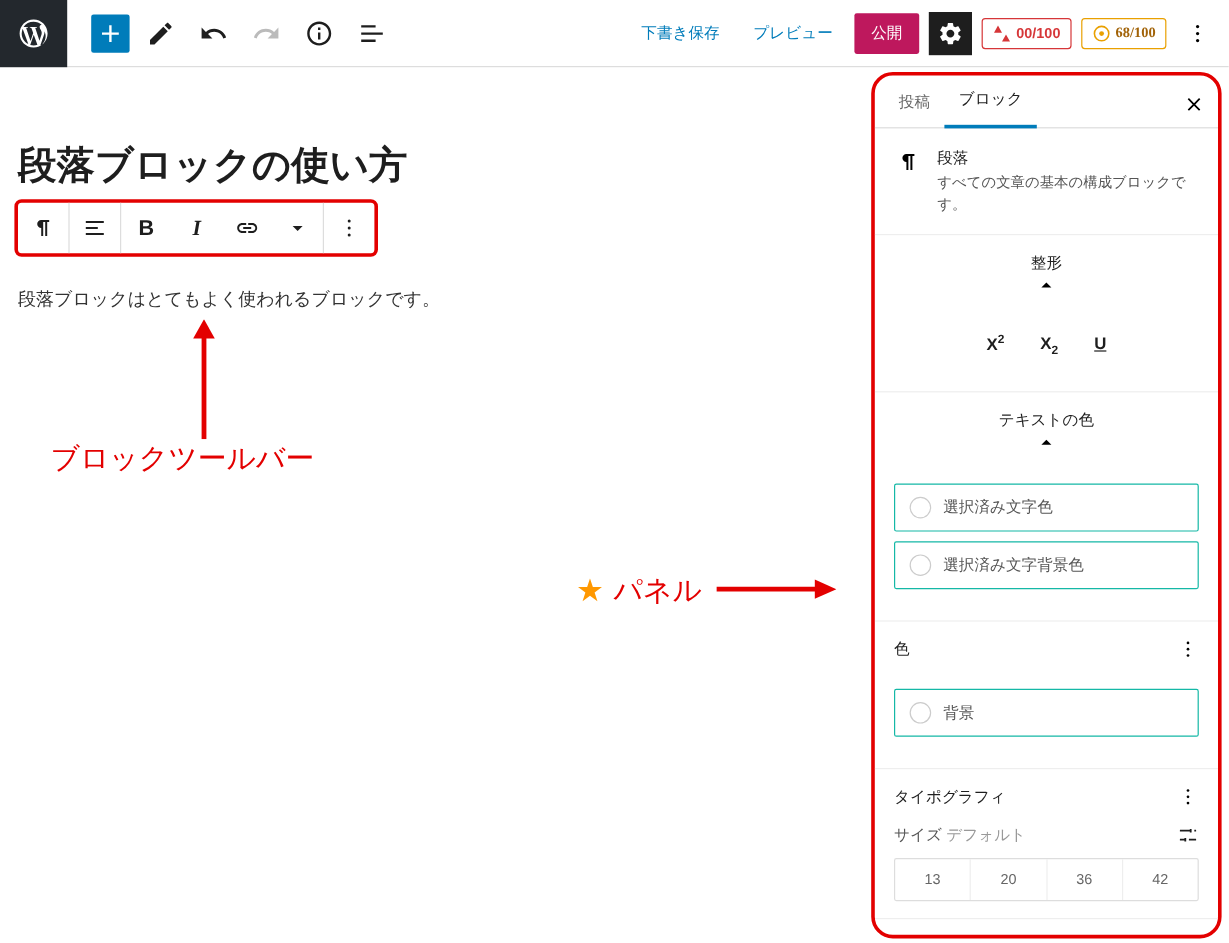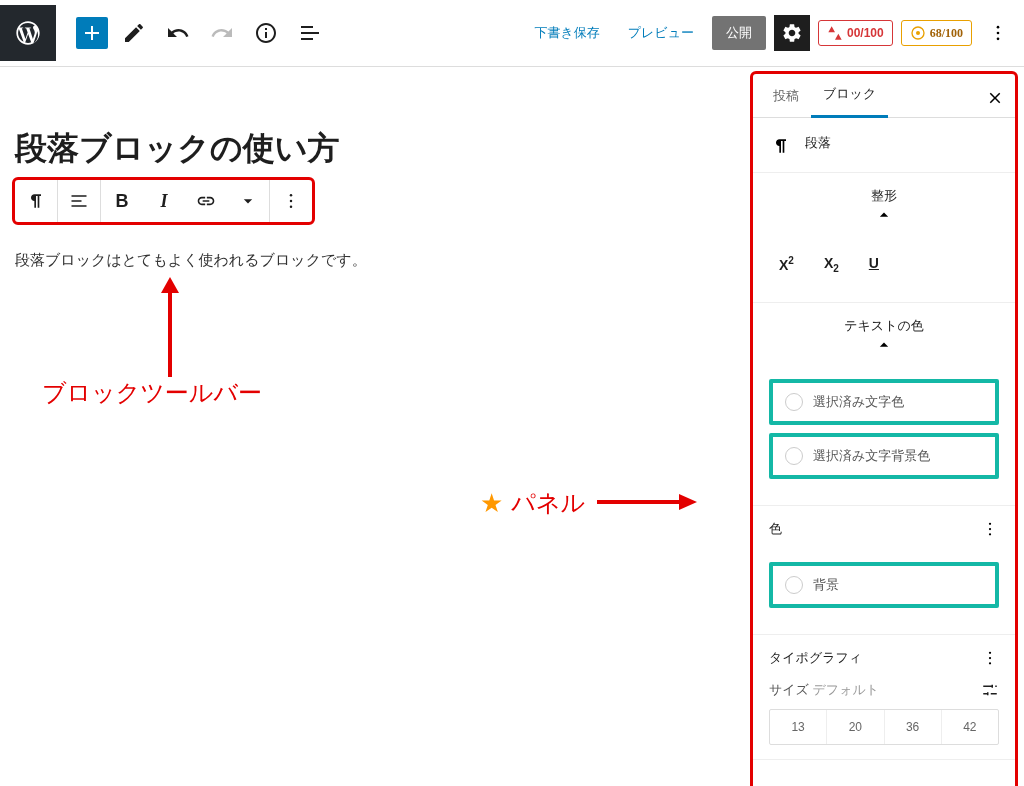--- a/index.html
+++ b/index.html
@@ -1,31 +1,31 @@
 <!DOCTYPE html>
 <html><head>
   <meta charset="utf-8">
   <style>
     * { box-sizing: border-box; margin: 0; padding: 0; }
     body { font-family: -apple-system, BlinkMacSystemFont, "Segoe UI", sans-serif; font-size: 13px; color: #1e1e1e; width: 1024px; height: 786px; overflow: hidden; background: #fff; position: relative; }
     
     
-    .topbar { display: flex; align-items: center; height: 67px; border-bottom: 1px solid #ddd; }
+    .topbar { display: flex; align-items: center; height: 56px; border-bottom: 1px solid #ddd; }
     .wp-logo { width: 56px; height: 56px; background: #23282d; display: flex; align-items: center; justify-content: center; }
     .wp-logo svg { width: 28px; height: 28px; fill: #fff; }
     .toolbar-left { display: flex; align-items: center; padding-left: 20px; gap: 8px; }
     .btn-add { width: 32px; height: 32px; background: #007cba; display: flex; align-items: center; justify-content: center; color: #fff; border-radius: 2px; cursor: pointer; }
     .btn-add svg { width: 24px; height: 24px; fill: #fff; }
     .tool-btn { width: 36px; height: 36px; display: flex; align-items: center; justify-content: center; cursor: pointer; }
     .tool-btn svg { width: 24px; height: 24px; fill: #1e1e1e; }
     .tool-btn.disabled svg { fill: #bbb; }
     
     .toolbar-right { margin-left: auto; display: flex; align-items: center; gap: 8px; padding-right: 8px; }
     .link-btn { color: #007cba; font-size: 13px; padding: 8px 10px; cursor: pointer; }
-    .publish-btn { background: #737373; color: #fff; padding: 8px 14px; border-radius: 2px; font-size: 13px; cursor: pointer; }
+    .publish-btn { background: #be185d; color: #fff; padding: 8px 14px; border-radius: 2px; font-size: 13px; cursor: pointer; }
     .settings-btn { width: 36px; height: 36px; background: #1e1e1e; display: flex; align-items: center; justify-content: center; }
     .settings-btn svg { width: 22px; height: 22px; fill: #fff; }
     .seo-badge { display: flex; align-items: center; gap: 4px; border: 1px solid; padding: 4px 8px; border-radius: 3px; font-size: 12px; font-weight: 600; }
     .seo-badge.red { border-color: #d63638; color: #d63638; }
     .seo-badge.orange { border-color: #e9a000; color: #a16207; font-family: Liberation Serif, serif; }
     .seo-badge svg { width: 16px; height: 16px; }
     .dots-btn { width: 36px; height: 36px; display: flex; align-items: center; justify-content: center; }
     
     
     .main { display: flex; height: calc(786px - 56px); }
@@ -46,43 +46,43 @@
     .arrow-down svg { width: 30px; height: 100px; }
     .ann-toolbar { position: absolute; left: 42px; top: 310px; color: #e30000; font-size: 24px; font-weight: 400; }
     
     .ann-panel { position: absolute; left: 480px; top: 420px; display: flex; align-items: center; gap: 8px; }
     .star { color: #ff9800; font-size: 26px; }
     .ann-panel-text { color: #e30000; font-size: 24px; }
     .arrow-right { margin-left: 4px; }
     .arrow-right svg { width: 100px; height: 24px; }
     
     
-    .sidebar { width: 268px; border: 3px solid #e30000; border-radius: 6px; margin: 4px 6px 4px 0; overflow-y: auto; }
+    .sidebar { width: 292px; border: 3px solid #e30000; border-radius: 18px; margin: 4px 6px 4px 0; overflow-y: auto; }
     .panel-tabs { display: flex; align-items: center; border-bottom: 1px solid #ddd; padding: 0 8px; height: 44px; position: relative; }
     .panel-tab { padding: 12px 12px; font-size: 13px; color: #666; cursor: pointer; }
     .panel-tab.active { color: #1e1e1e; border-bottom: 3px solid #007cba; font-weight: 500; }
     .panel-close { position: absolute; right: 6px; top: 10px; width: 28px; height: 28px; display: flex; align-items: center; justify-content: center; cursor: pointer; }
     
     .block-desc { display: flex; padding: 16px; gap: 12px; border-bottom: 1px solid #eee; }
     .block-desc-icon { width: 24px; display: flex; align-items: flex-start; justify-content: center; padding-top: 2px; }
     .block-desc-text { flex: 1; }
     .block-desc-title { font-size: 13px; font-weight: 500; margin-bottom: 2px; }
     .block-desc-sub { font-size: 12px; color: #555; line-height: 1.5; }
     
     .section { border-bottom: 1px solid #eee; }
     .section-head { display: flex; align-items: center; justify-content: space-between; padding: 14px 16px; cursor: pointer; flex-direction: column; }
     .section-title { font-size: 13px; font-weight: 500; }
     .section-body { padding: 10px 16px 18px; }
     
-    .fmt-row { display: flex; gap: 30px; padding: 6px 10px 10px; }
+    .fmt-row { display: flex; gap: 30px; padding: 6px 10px 10px; justify-content: center; }
     .fmt-btn { font-size: 14px; font-weight: 700; cursor: pointer; }
     .fmt-btn sup, .fmt-btn sub { font-size: 10px; }
     .underline { text-decoration: underline; }
     
-    .color-item { display: flex; align-items: center; gap: 10px; border: 4px solid #14b8a6; padding: 10px 12px; margin-bottom: 8px; border-radius: 2px; cursor: pointer; }
+    .color-item { display: flex; align-items: center; gap: 10px; border: 1px solid #14b8a6; padding: 10px 12px; margin-bottom: 8px; border-radius: 2px; cursor: pointer; }
     .color-circle { width: 18px; height: 18px; border: 1px solid #ccc; border-radius: 50%; background: #fff; }
     .color-label { font-size: 13px; color: #555; }
     
     .sec-with-dots { display: flex; align-items: center; justify-content: space-between; padding: 14px 16px; }
     
     .size-row { display: flex; align-items: flex-start; justify-content: space-between; padding: 0 16px 6px; }
     .size-label { font-size: 13px; color: #555; }
     .size-default { color: #999; }
     .size-opts { display: flex; border: 1px solid #ddd; border-radius: 2px; margin: 4px 16px 14px; }
     .size-opt { flex: 1; text-align: center; padding: 10px 0; font-size: 12px; color: #666; cursor: pointer; border-right: 1px solid #eee; }
@@ -248,20 +248,21 @@
     </div>
 
     <div class="block-desc">
       <div class="block-desc-icon">
         <svg viewBox="0 0 24 24" width="20" height="20">
             <path d="M10 4c-2.2 0-4 1.8-4 4s1.8 4 4 4v8h2V6h2v14h2V6h2V4h-8z"></path>
           </svg>
       </div>
       <div class="block-desc-text">
         <div class="block-desc-title">段落</div>
+        <div class="block-desc-sub">すべての文章の基本の構成ブロックです。</div>
       </div>
     </div>
 
     <div class="section">
       <div class="section-head">
         <span class="section-title">整形</span>
         <svg class="chev" viewBox="0 0 24 24">
             <path d="M7 14l5-5 5 5z"></path>
           </svg>
       </div>

